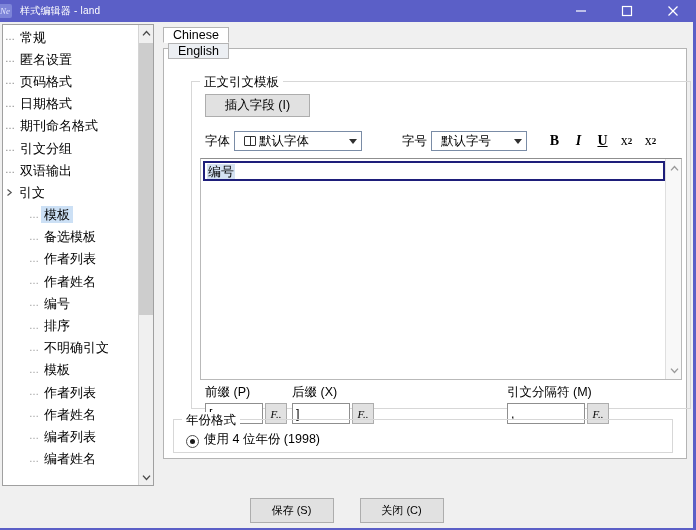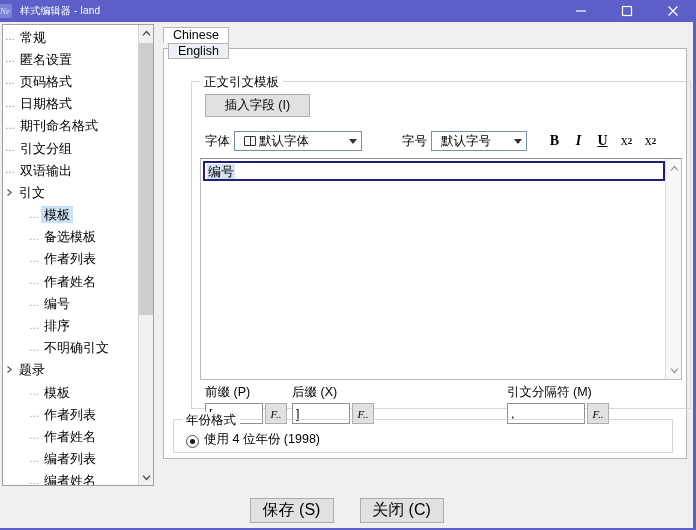--- a/index.html
+++ b/index.html
@@ -417,21 +417,21 @@
     display: flex;
     justify-content: center;
     align-items: flex-start;
     gap: 26px;
     padding-top: 6px;
   }
   .dlgbtn {
     width: 84px; height: 25px;
     background: #e1e1e1;
     border: 1px solid #adadad;
-    font-size: 16px;
+    font-size: 11px;
     font-family: "Liberation Sans", sans-serif;
     color: #000;
     cursor: default;
     padding: 0;
   }
 </style>
 </head>
 <body>
 
 <div id="app">
@@ -520,28 +520,20 @@
           <span class="tlabel">编号</span>
         </div>
         <div class="tnode child">
           <span class="twig">…</span>
           <span class="tlabel">排序</span>
         </div>
         <div class="tnode child">
           <span class="twig">…</span>
           <span class="tlabel">不明确引文</span>
         </div>
-        <div class="tnode">
-          <span class="expander">
-            <svg width="9" height="9" viewBox="0 0 9 9">
-              <polyline points="2.5,1.5 6.2,4.5 2.5,7.5" fill="none" stroke="#555" stroke-width="1.2"></polyline>
-            </svg>
-          </span>
-          <span class="tlabel">题录</span>
-        </div>
         <div class="tnode child">
           <span class="twig">…</span>
           <span class="tlabel">模板</span>
         </div>
         <div class="tnode child">
           <span class="twig">…</span>
           <span class="tlabel">作者列表</span>
         </div>
         <div class="tnode child">
           <span class="twig">…</span>

